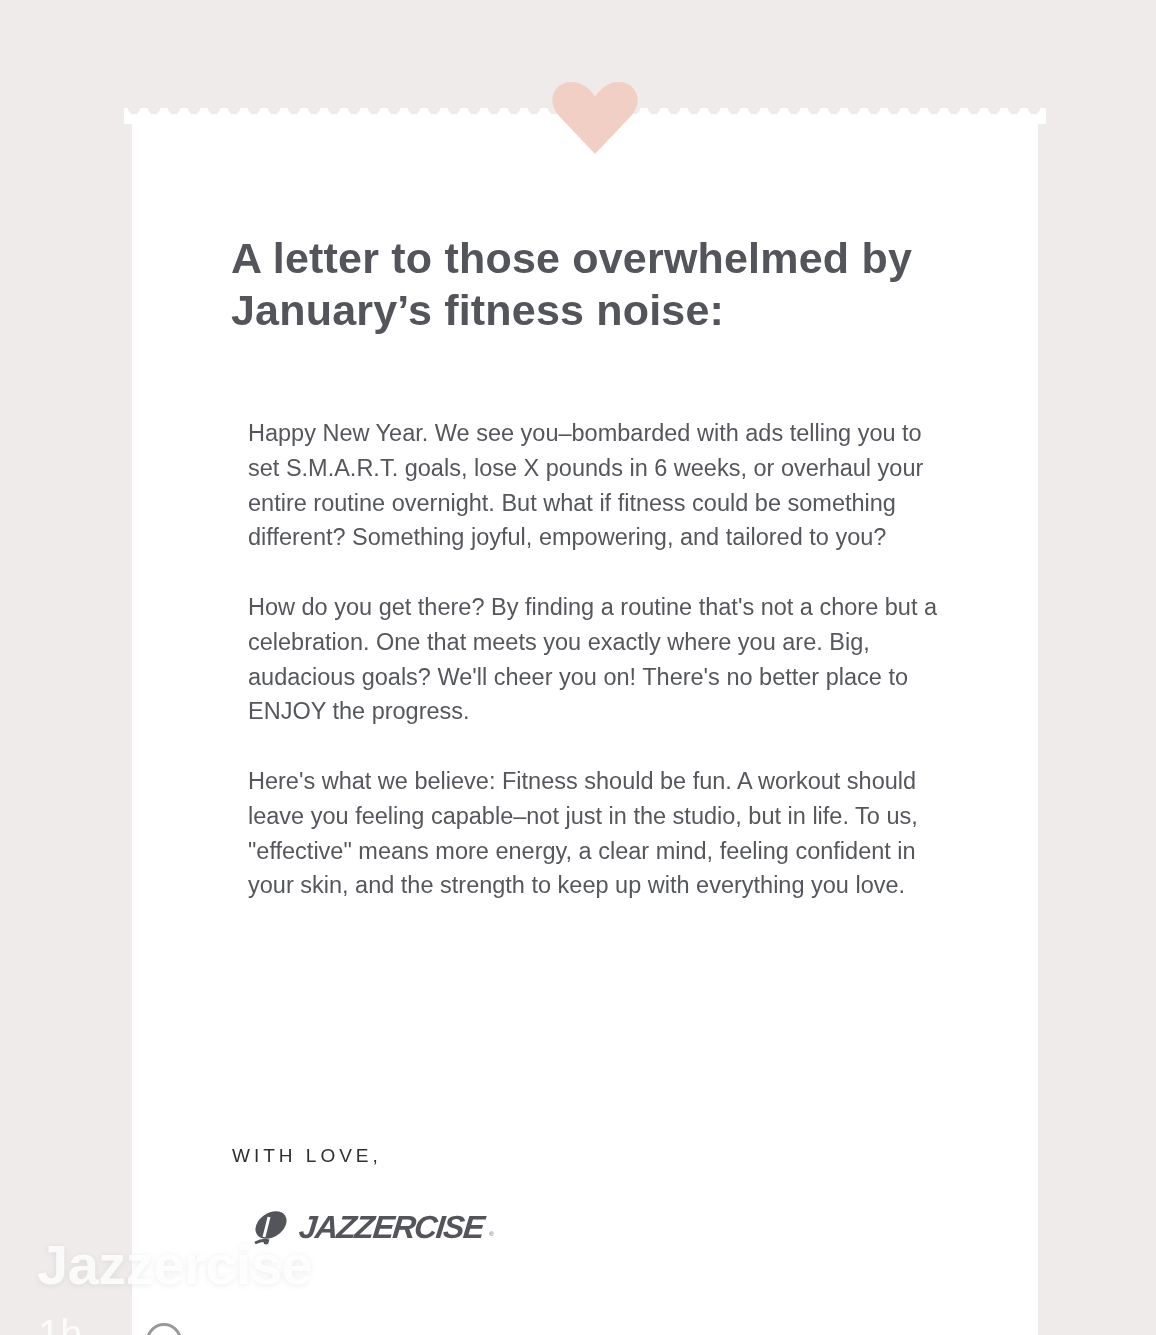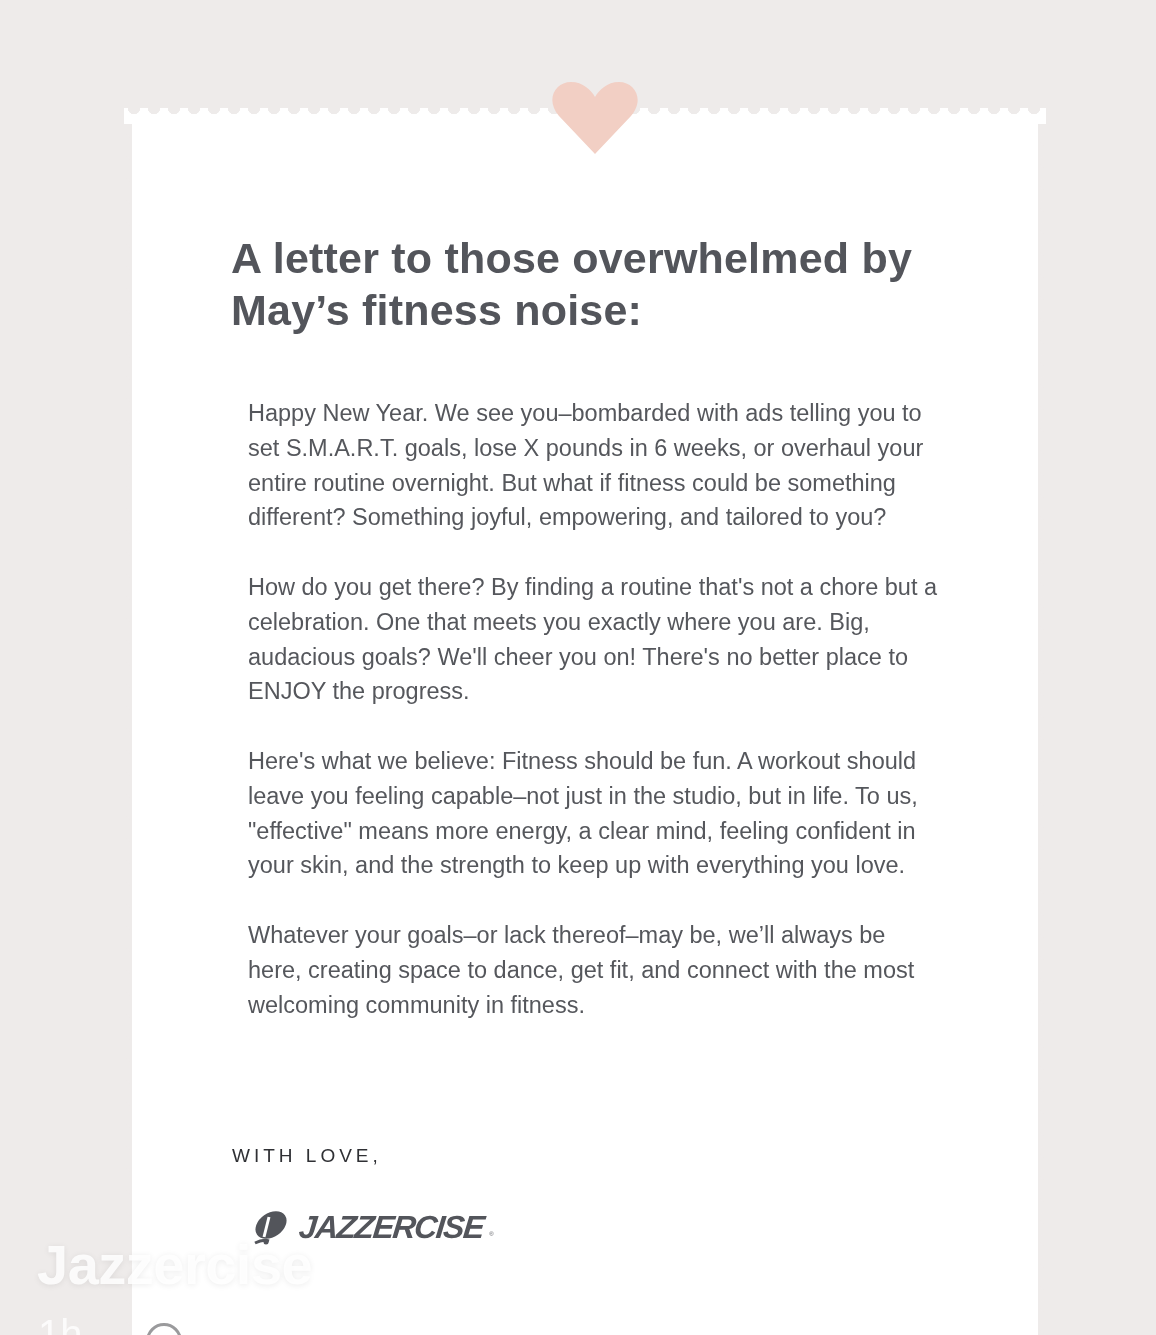--- a/index.html
+++ b/index.html
@@ -48,21 +48,21 @@
     left: 231px; top: 232px;
     width: 740px;
     font-size: 43px;
     line-height: 52px;
     font-weight: bold;
     color: #53555b;
     letter-spacing: 0.2px;
   }
   .body-text {
     position: absolute;
-    left: 248px; top: 396px;
+    left: 248px; top: 416px;
     width: 690px;
     color: #55575c;
     font-size: 23.5px;
     line-height: 34.8px;
   }
   .body-text p { margin-bottom: 34.8px; }
   .signoff {
     position: absolute;
     left: 232px; top: 1145px;
     font-size: 19px;
@@ -112,27 +112,26 @@
 <div class="scallop-left"></div>
 <div class="scallop-right"></div>
 <div class="stamp"></div>
 <div class="scallop-top-fill"></div>
 <div class="scallop-top"></div>
 
 <svg class="heart" viewBox="0 0 92 76">
   <path d="M46 74 L10 36 C-4 20 6 2 22 2 C34 2 42 10 46 17 C50 10 58 2 70 2 C86 2 96 20 82 36 Z" fill="#f2cfc4"></path>
 </svg>
 
-<h1 class="title">A letter to those overwhelmed by May’s fitness noise:</h1>
+<h1 class="title">A letter to those overwhelmed by January’s fitness noise:</h1>
 
 <div class="body-text">
   <p>Happy New Year. We see you–bombarded with ads telling you to set S.M.A.R.T. goals, lose X pounds in 6 weeks, or overhaul your entire routine overnight. But what if fitness could be something different? Something joyful, empowering, and tailored to you?</p>
   <p>How do you get there? By finding a routine that's not a chore but a celebration. One that meets you exactly where you are. Big, audacious goals? We'll cheer you on! There's no better place to ENJOY the progress.</p>
   <p>Here's what we believe: Fitness should be fun. A workout should leave you feeling capable–not just in the studio, but in life. To us, "effective" means more energy, a clear mind, feeling confident in your skin, and the strength to keep up with everything you love.</p>
-  <p>Whatever your goals–or lack thereof–may be, we’ll always be here, creating space to dance, get fit, and connect with the most welcoming community in fitness.</p>
 </div>
 
 <div class="signoff">WITH LOVE,</div>
 
 <div class="logo">
   <svg class="logo-mark" viewBox="0 0 46 40">
     <ellipse cx="24" cy="18" rx="17" ry="12" transform="rotate(-35 24 18)" fill="#53555b"></ellipse>
     <path d="M22 10 L17 30" stroke="#ffffff" stroke-width="3"></path>
     <path d="M8 36 Q16 32 22 34" stroke="#53555b" stroke-width="3" fill="none"></path>
     <circle cx="19" cy="35" r="2.5" fill="#53555b"></circle>

